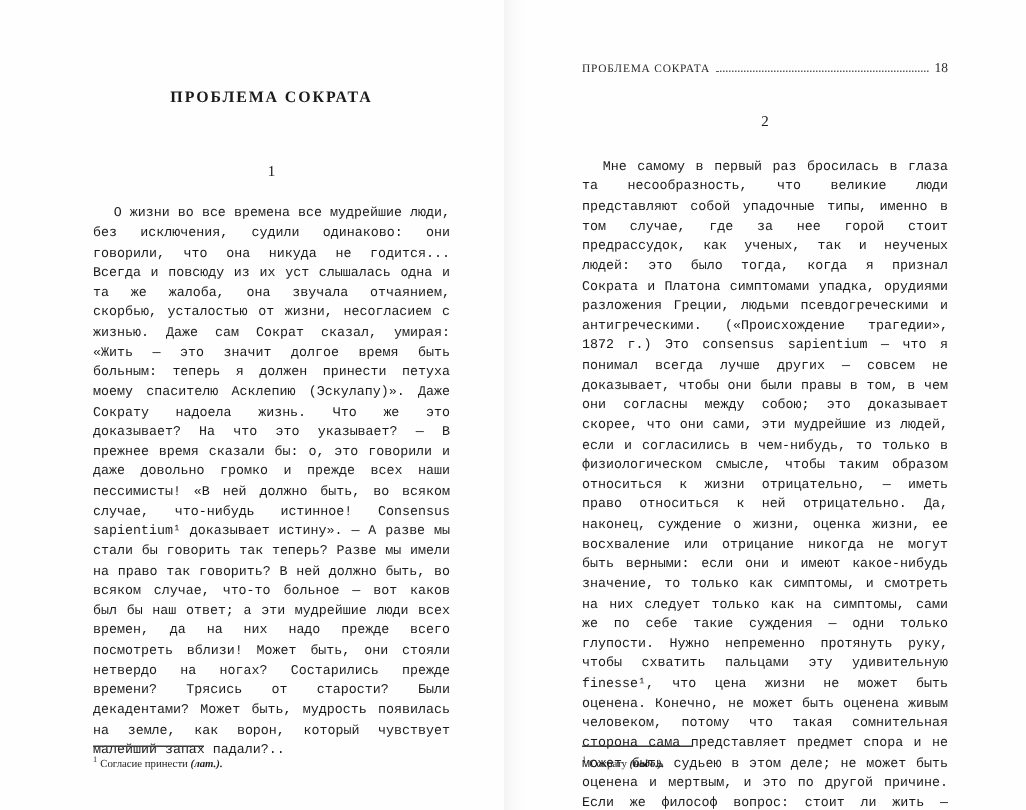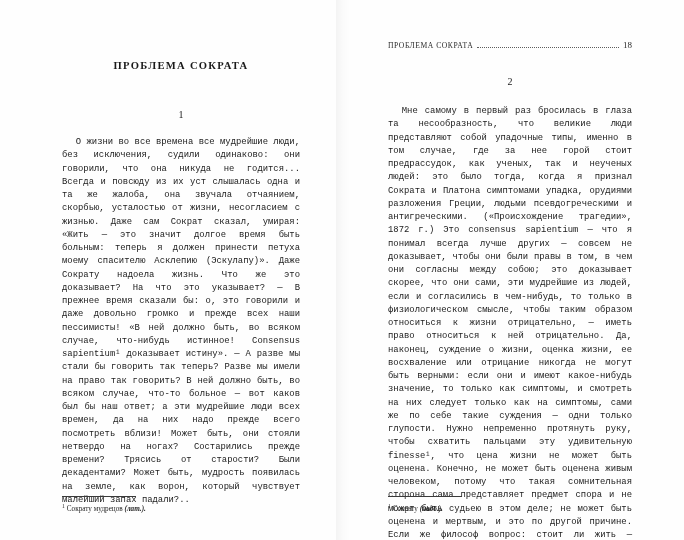--- a/index.html
+++ b/index.html
@@ -131,21 +131,21 @@
 
   <div class="page page-left">
     <h1 class="chapter-title">ПРОБЛЕМА СОКРАТА</h1>
     <div class="section-number">1</div>
     <div class="body-text">
       <p>О жизни во все времена все мудрейшие люди, без исключения, судили одинаково: они говорили, что она никуда не годится... Всегда и повсюду из их уст слышалась одна и та же жалоба, она звучала отчаянием, скорбью, усталостью от жизни, несогласием с жизнью. Даже сам Сократ сказал, умирая: «Жить — это значит долгое время быть больным: теперь я должен принести петуха моему спасителю Асклепию (Эскулапу)». Даже Сократу надоела жизнь. Что же это доказывает? На что это указывает? — В прежнее время сказали бы: о, это говорили и даже довольно громко и прежде всех наши пессимисты! «В ней должно быть, во всяком случае, что-нибудь истинное! Consensus sapientium¹ доказывает истину». — А разве мы стали бы говорить так теперь? Разве мы имели на право так говорить? В ней должно быть, во всяком случае, что-то больное — вот каков был бы наш ответ; а эти мудрейшие люди всех времен, да на них надо прежде всего посмотреть вблизи! Может быть, они стояли нетвердо на ногах? Состарились прежде времени? Трясись от старости? Были декадентами? Может быть, мудрость появилась на земле, как ворон, который чувствует малейший запах падали?..</p>
     </div>
     <div class="footnote">
       <div class="rule"></div>
       <div class="fn-line">
-        <sup>1</sup><span>Сократу мудрецов</span> <i>(лат.).</i>
+        <sup>1</sup><span>Согласие принести</span> <i>(лат.).</i>
       </div>
     </div>
   </div>
 
   <div class="page page-right">
     <div class="running-head">
       <span class="rh-title">ПРОБЛЕМА СОКРАТА</span>
       <span class="rh-dots"></span>
       <span class="rh-page">18</span>
     </div>

